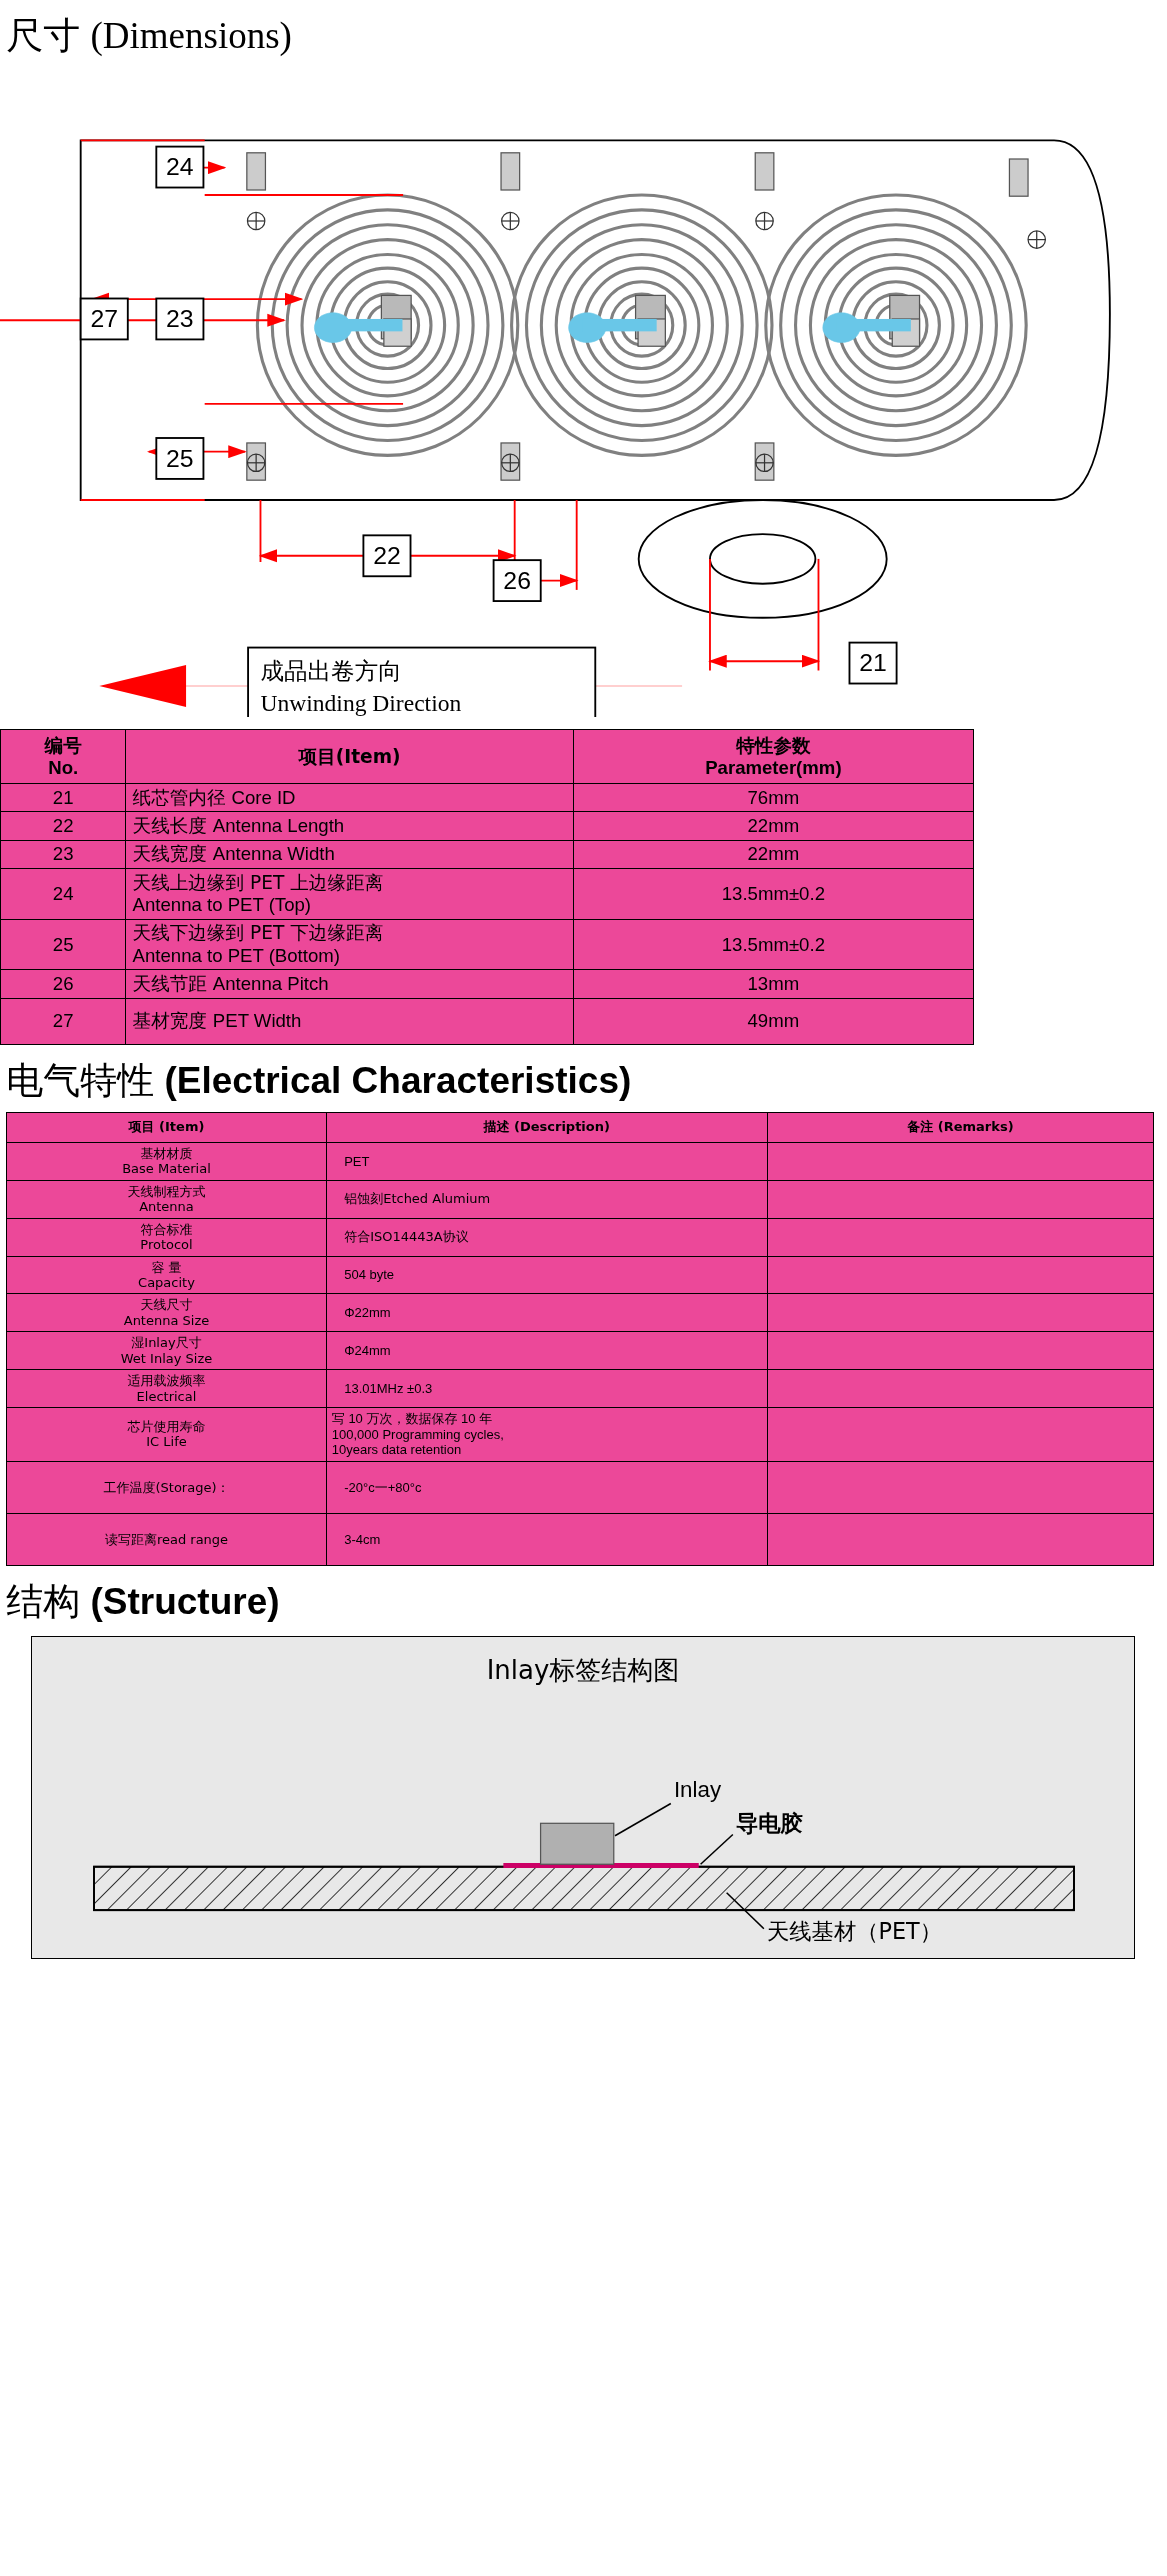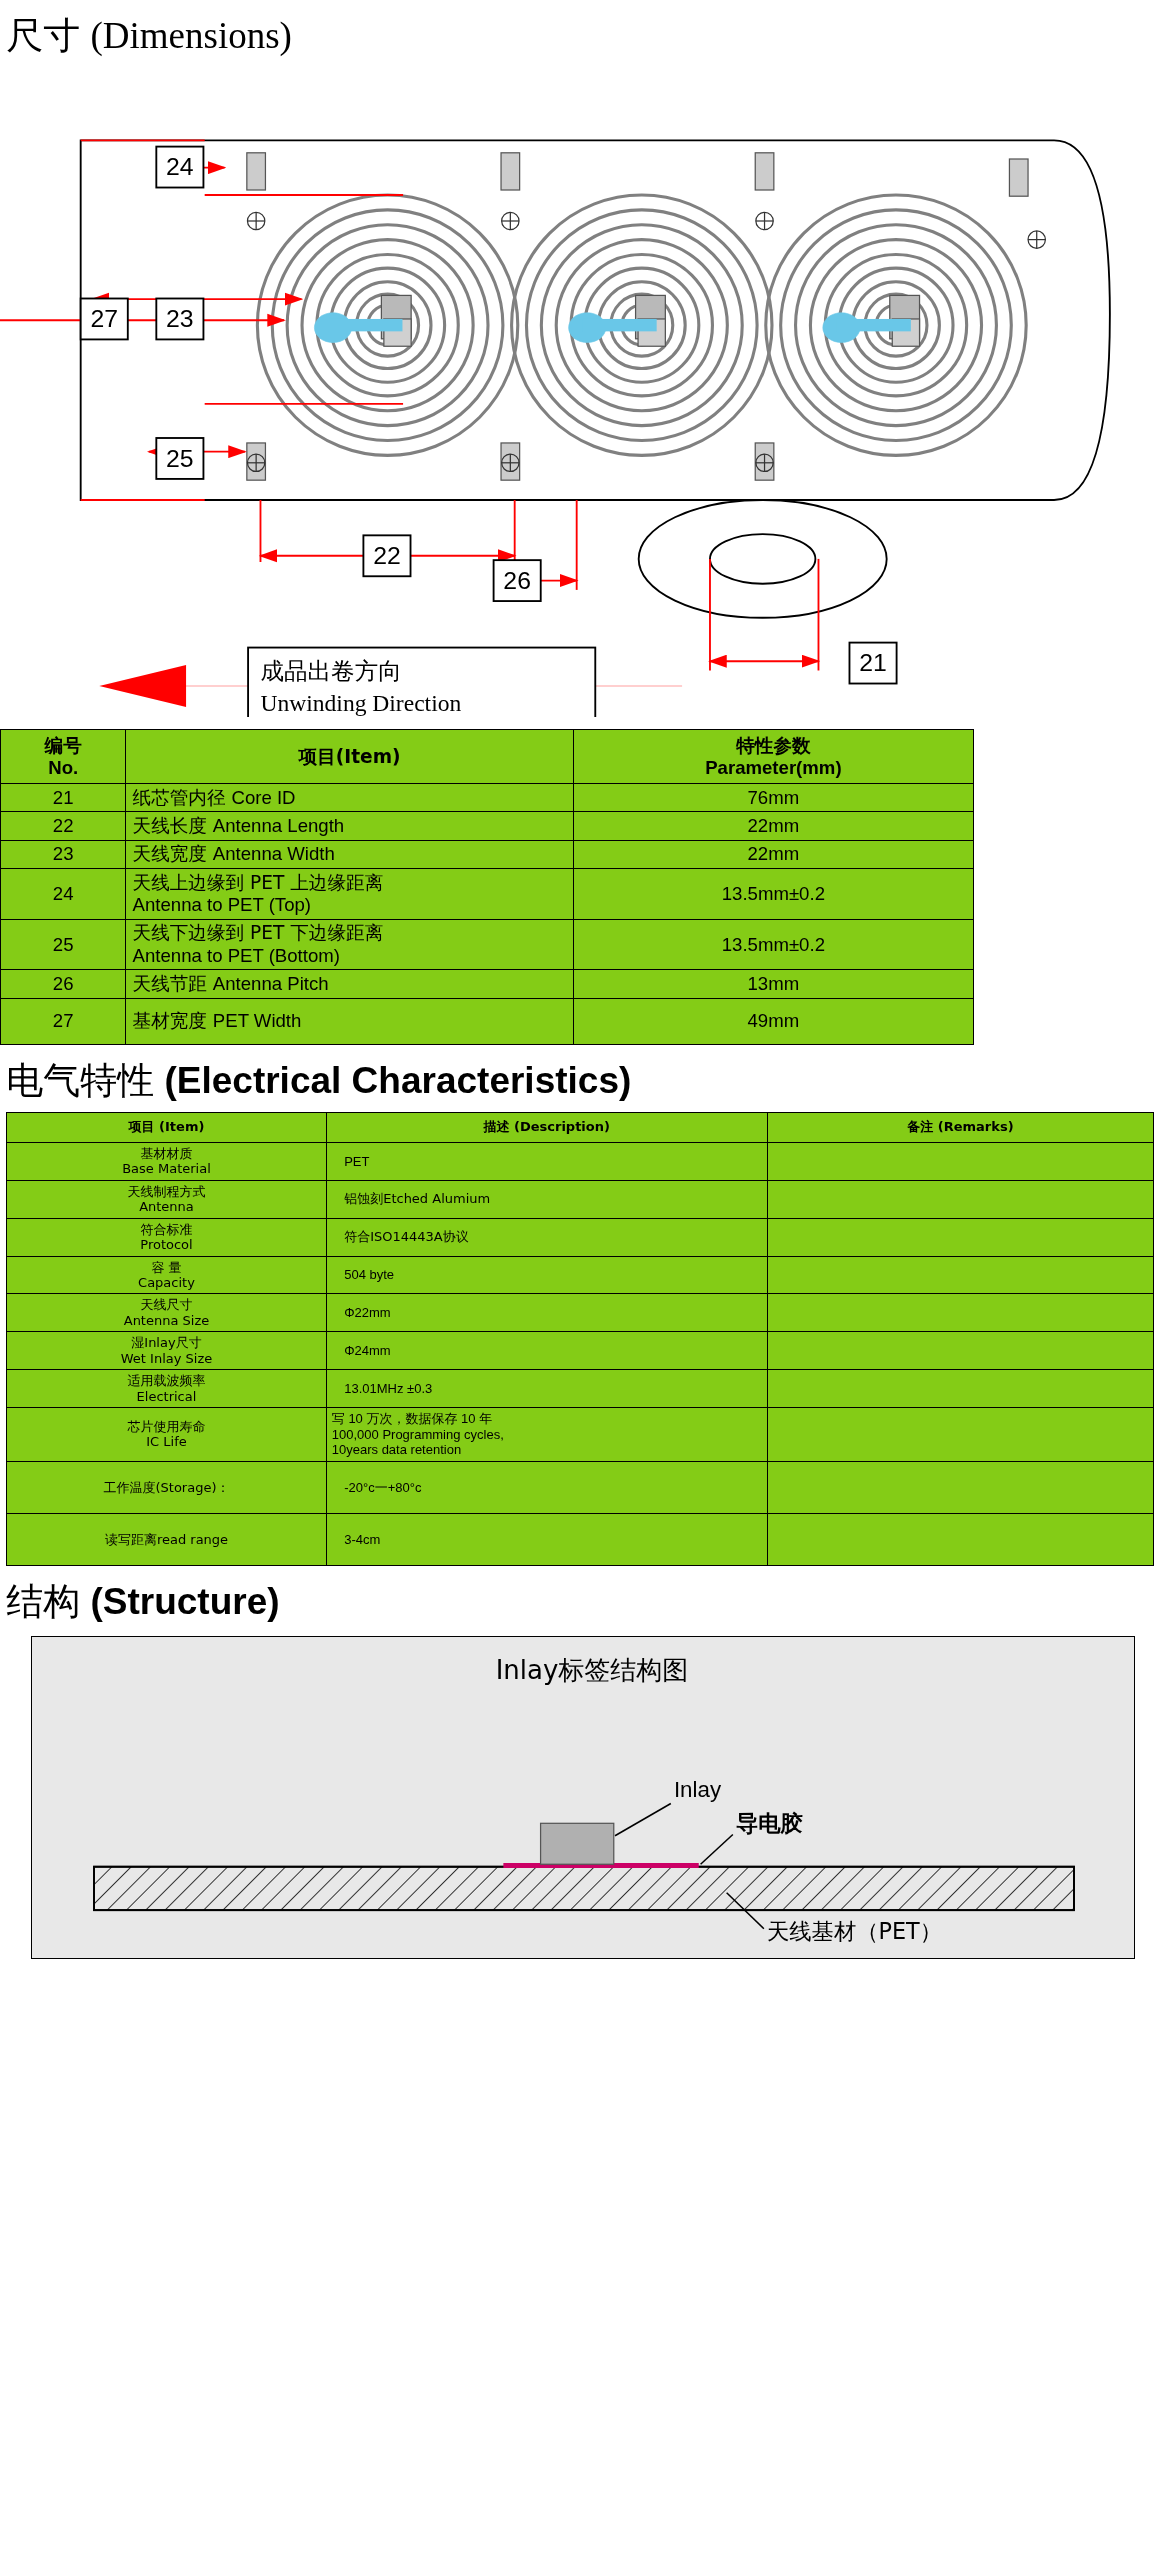--- a/index.html
+++ b/index.html
@@ -36,21 +36,21 @@
   .diagram-wrap {
     position: relative;
     width: 1167px;
     height: 651px;
   }
   .diagram-wrap svg { position: absolute; left: 0; top: 0; }
 
   
   table {
     border-collapse: collapse;
-    background: #84cc16;
+    background: #ec4899;
   }
   .dim-table {
     margin: 12.4px auto 0 auto;
     width: 974px;
     border: 1.2px solid #000;
   }
   .dim-table th, .dim-table td {
     border: 0.6px solid #000;
     padding: 2.5px 6.2px;
     font-size: 18.6px;
@@ -106,21 +106,21 @@
     height: 323px;
     margin: 8.7px auto 18.6px 31px;
     border: 1.2px solid #000;
     background: #e8e8e8;
     box-sizing: border-box;
   }
   .struct-wrap svg { position: absolute; left: 0; top: 0; }
   .struct-title {
     position: absolute;
     top: 16px;
-    left: 9px;
+    left: 0;
     width: 100%;
     text-align: center;
     font-size: 26px;
     font-family: "DejaVu Sans", sans-serif;
   }
 </style>
 </head>
 <body>
 
 <div class="page">

